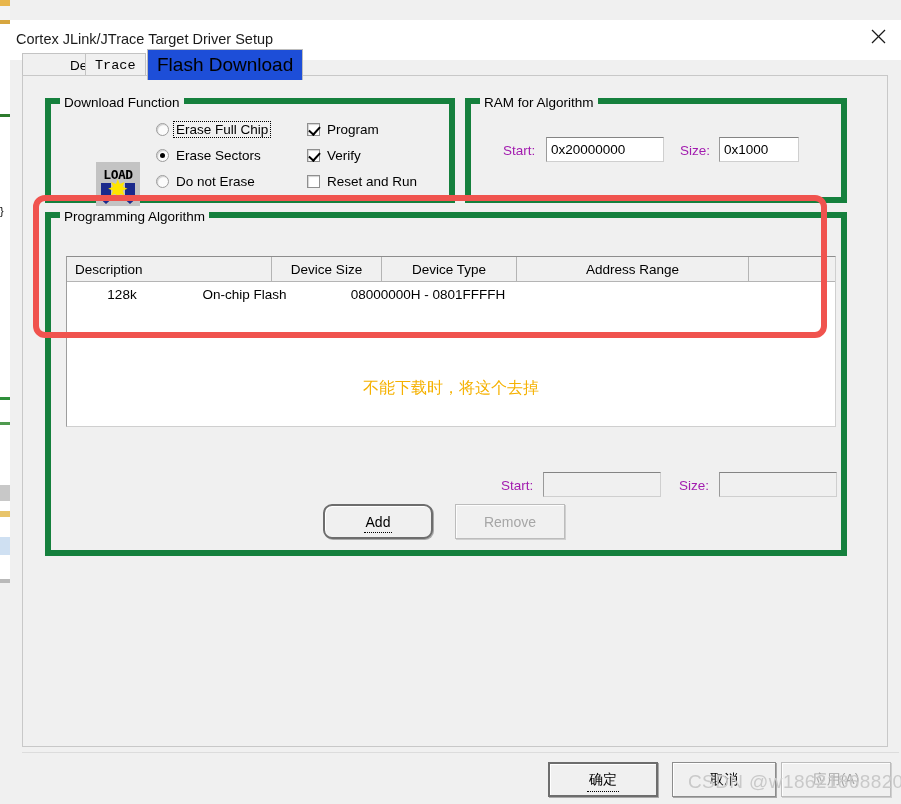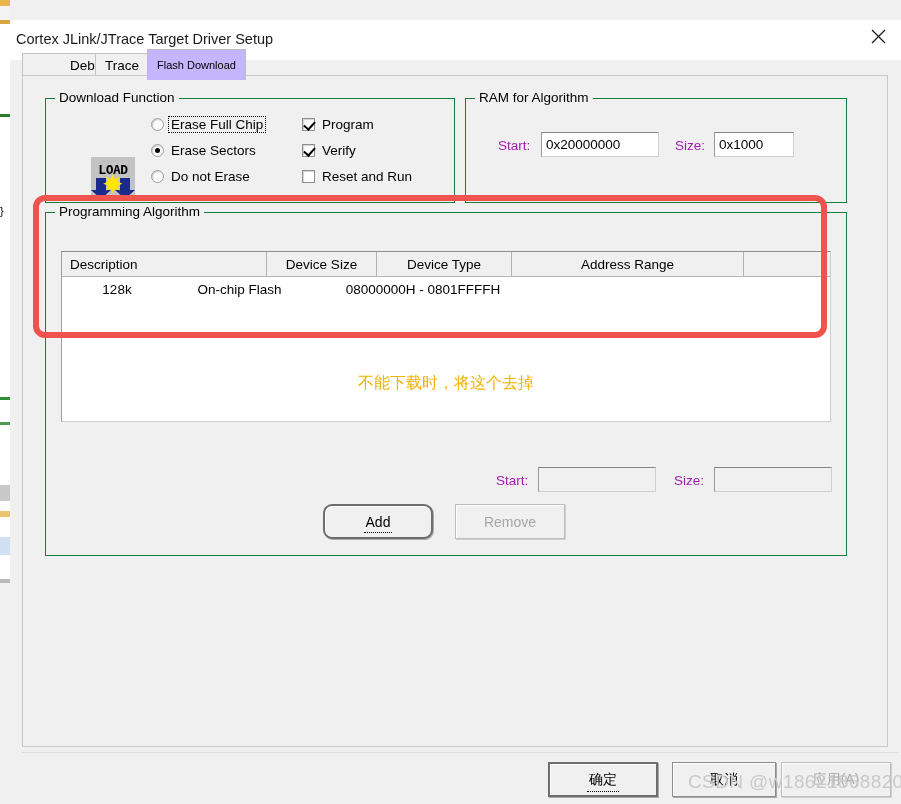--- a/index.html
+++ b/index.html
@@ -50,37 +50,37 @@
     background:#f0f0f0;
     border-left:1px solid #c3c3c3;border-right:1px solid #c3c3c3;border-top:1px solid #c3c3c3;
     display:flex;align-items:center;justify-content:center;
     padding:0 9px;
     font-size:13.5px;color:#000;
     box-sizing:border-box;
     white-space:nowrap;
   }
   .tab.sel{
     top:0;height:31px;
-    background:#c4b5fd;
+    background:#1d4ed8;
     border-bottom:none;
     z-index:3;
-    font-size:11px;
+    font-size:19px;
     border-left:1px solid #bdbdbd;border-right:1px solid #bdbdbd;border-top:1px solid #bdbdbd;
   }
   #tabpanel{
     position:absolute;left:12px;top:75px;width:866px;height:672px;
     background:#f0f0f0;
     border:1px solid #c8c8c8;
     border-top:1px solid #c8c8c8;
     box-sizing:border-box;
   }
   
   .group{
     position:absolute;
-    border:1px solid #15803d;
+    border:6px solid #15803d;
     box-sizing:border-box;
     background:transparent;
     padding-left:6px;
   }
   .group-title{
     position:absolute;top:-9px;left:9px;
     background:#f0f0f0;padding:0 4px;
     font-size:13.5px;color:#000;white-space:nowrap;
   }
   
@@ -244,21 +244,21 @@
         <line x1="1" y1="1" x2="14" y2="14" stroke="#1a1a1a" stroke-width="1.3"></line>
         <line x1="14" y1="1" x2="1" y2="14" stroke="#1a1a1a" stroke-width="1.3"></line>
       </svg>
     </div>
   </div>
 
   <div id="tabstrip">
     <div class="tab" style="left:0;padding-left:47px;">
       <span>Debug</span>
     </div>
-    <div class="tab" style="left:73px;">
+    <div class="tab" style="left:63px;font-family:Liberation Mono, monospace;">
       <span>Trace</span>
     </div>
     <div class="tab sel" style="left:125px;">
       <span>Flash Download</span>
     </div>
   </div>
 
   <div id="tabpanel">
 
     <div class="group" style="left:22px;top:22px;width:410px;height:105px;">

